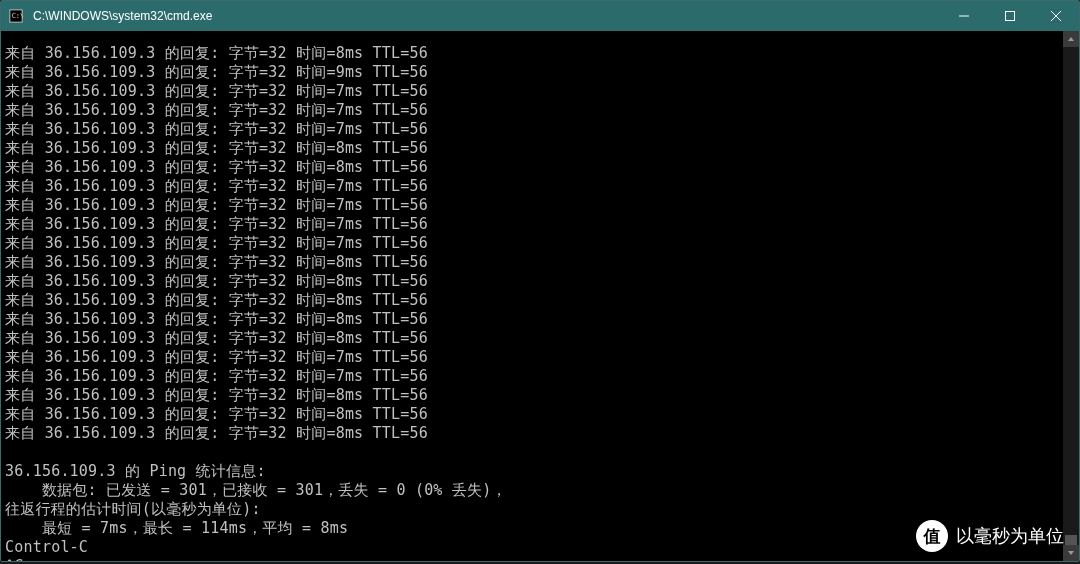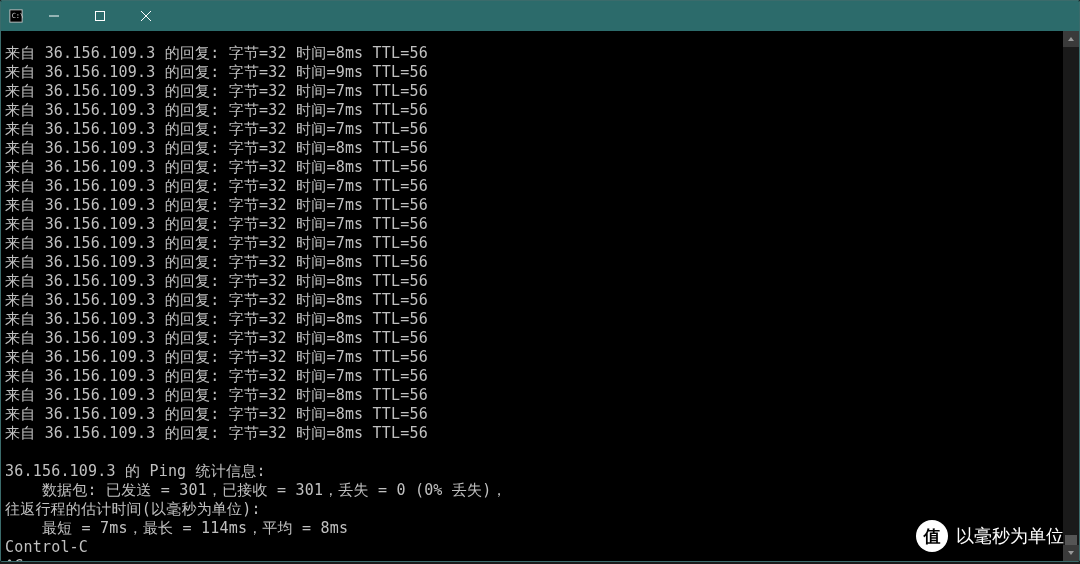--- a/index.html
+++ b/index.html
@@ -120,20 +120,21 @@
 <body>
 
 <div class="window">
   <div class="titlebar">
     <div class="icon">
       <svg viewBox="0 0 16 16">
           <rect x="1" y="1" width="14" height="14" fill="#000" stroke="#ccc" stroke-width="1"></rect>
           <text x="3" y="10" font-size="8" fill="#ccc" font-family="monospace">C:\</text>
         </svg>
     </div>
+    <div class="title">C:\WINDOWS\system32\cmd.exe</div>
     <div class="win-controls">
       <div class="win-btn">
         <svg width="10" height="10" viewBox="0 0 10 10">
             <line x1="0" y1="5" x2="10" y2="5" stroke-width="1"></line>
           </svg>
       </div>
       <div class="win-btn">
         <svg width="10" height="10" viewBox="0 0 10 10">
             <rect x="0.5" y="0.5" width="9" height="9" fill="none" stroke-width="1"></rect>
           </svg>

